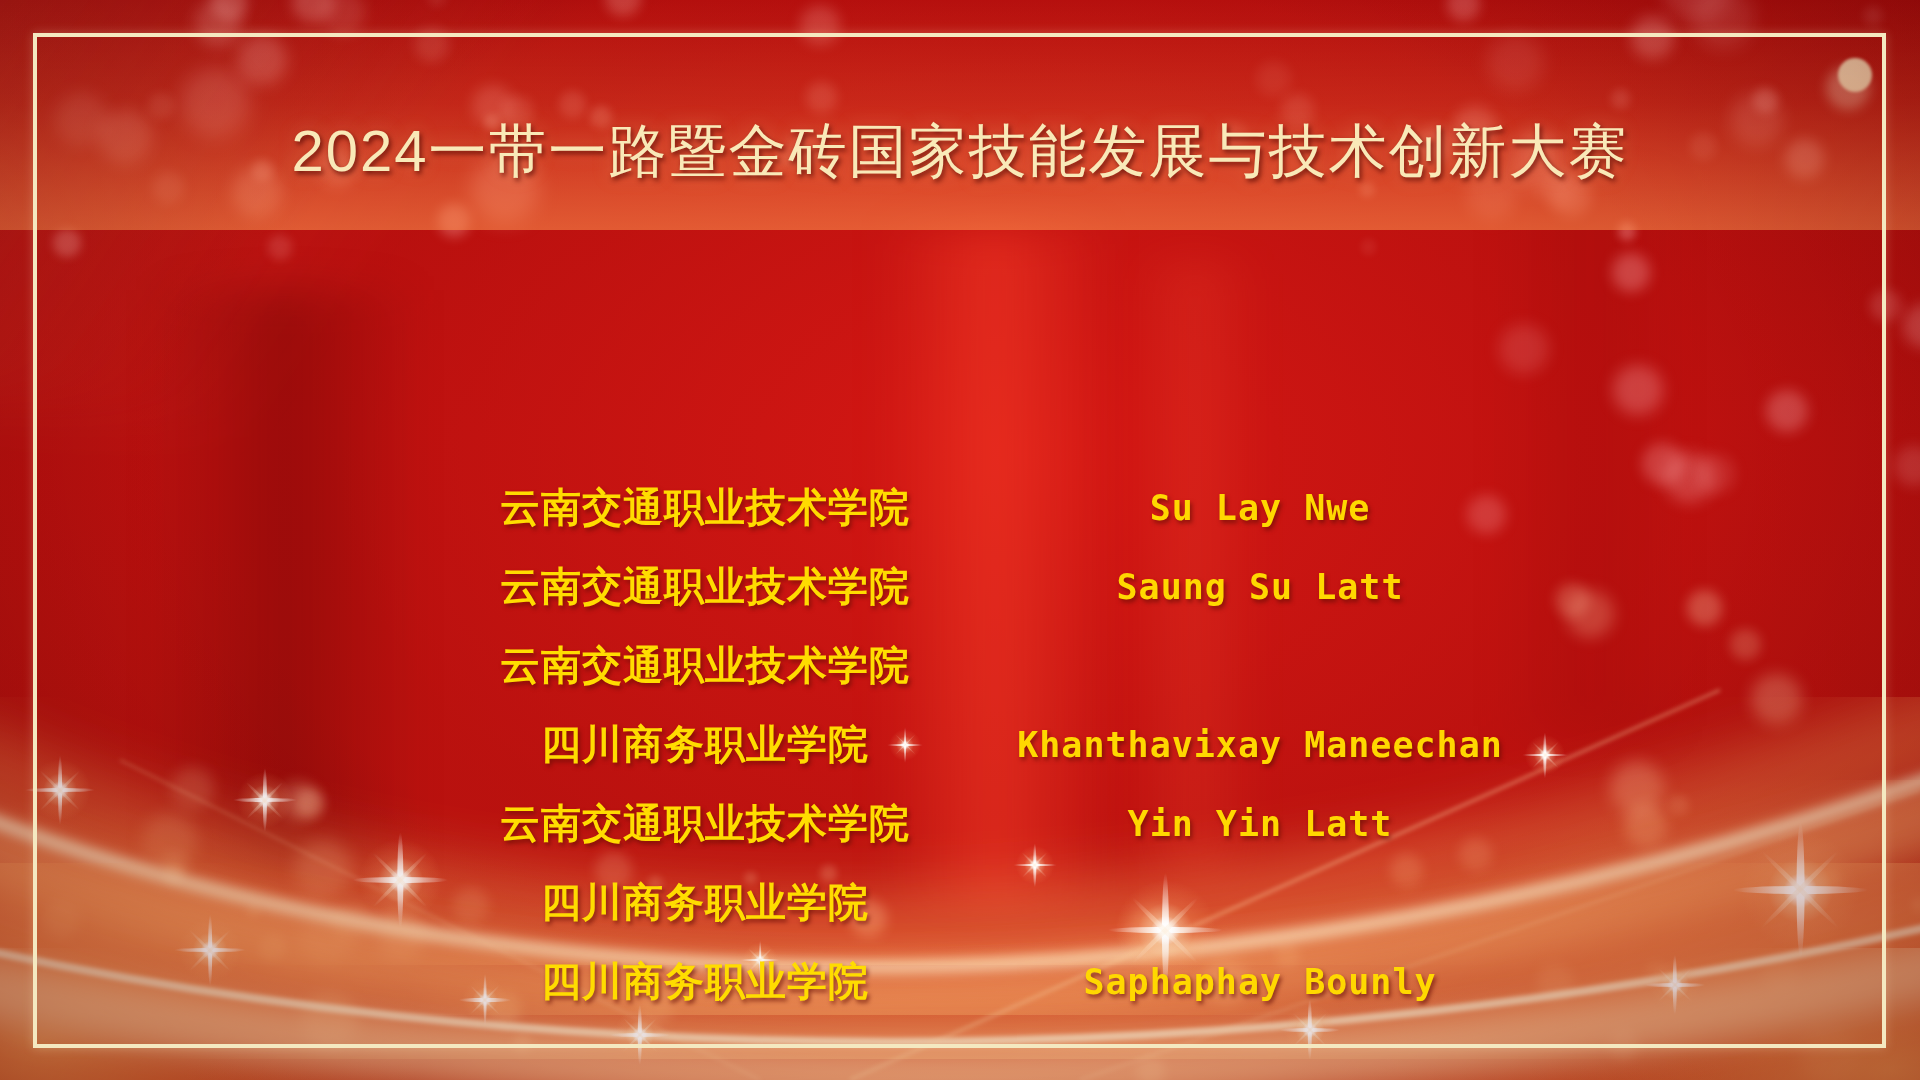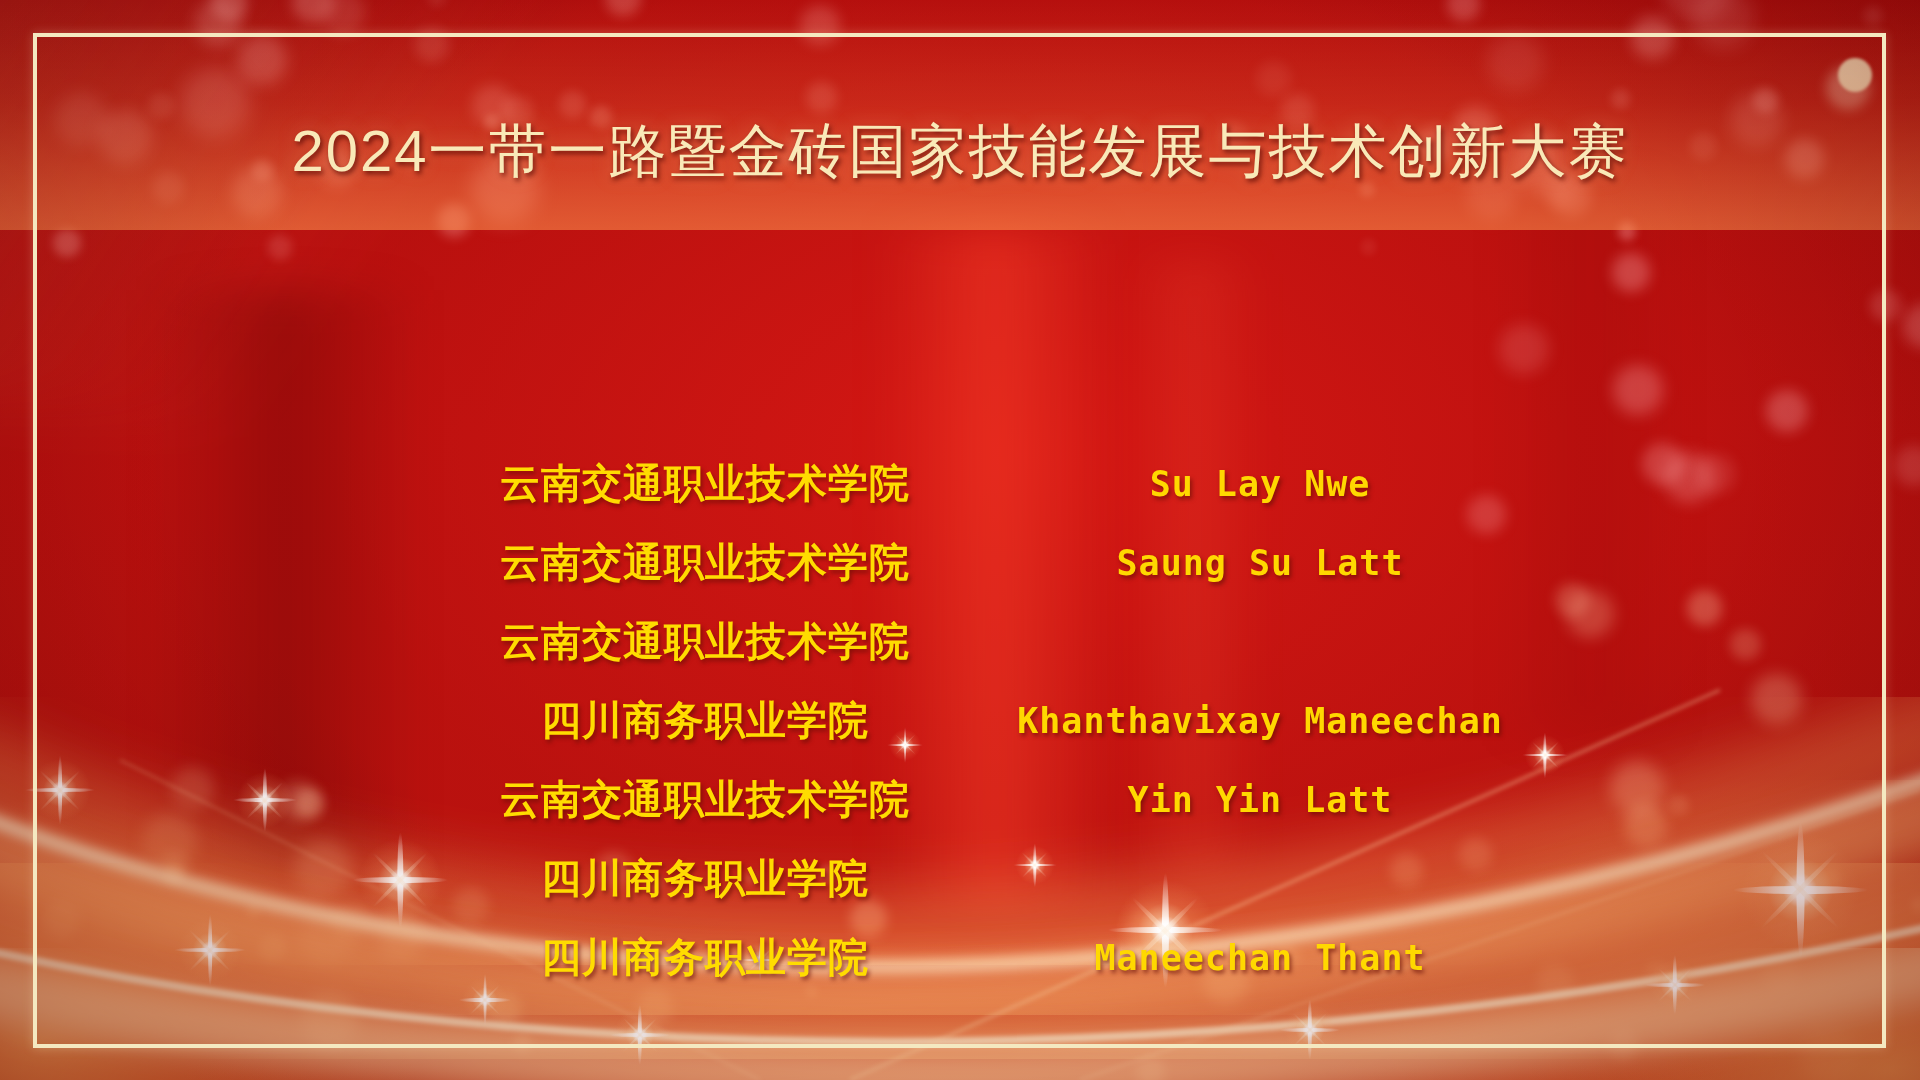--- a/index.html
+++ b/index.html
@@ -70,21 +70,21 @@
   .bracket{position:absolute;top:2px;width:46px;height:124px;}
   .bracket.left{left:414px;}
   .bracket.right{left:1396px;}
   .award-title{
     position:absolute;left:0;top:12px;width:100%;text-align:center;
     font-size:68px;font-weight:bold;letter-spacing:8px;
     color:#fdf5d8;
     text-shadow:2px 4px 6px rgba(90,10,5,.75), 0 0 26px rgba(255,244,210,.4);
   }
   
-  .winners-list{position:absolute;left:420px;top:444px;width:1110px;}
+  .winners-list{position:absolute;left:420px;top:468px;width:1110px;}
   .winner-row{display:grid;grid-template-columns:570px 540px;height:79px;align-items:center;}
   .winner-school{
     text-align:center;font-size:40px;font-weight:bold;letter-spacing:1px;
     color:#ffdc00;text-shadow:2px 3px 4px rgba(100,12,5,.65);
   }
   .winner-name{
     text-align:center;font-family:"DejaVu Sans Mono","Liberation Mono",monospace;
     font-size:35px;font-weight:bold;letter-spacing:1px;
     color:#ffd800;text-shadow:2px 3px 4px rgba(100,12,5,.65);
   }
@@ -384,17 +384,17 @@
       <div class="winner-school">云南交通职业技术学院</div>
       <div class="winner-name">Yin Yin Latt</div>
     </div>
 
     <div class="winner-row">
       <div class="winner-school">四川商务职业学院</div>
     </div>
 
     <div class="winner-row">
       <div class="winner-school">四川商务职业学院</div>
-      <div class="winner-name">Maneechan Thant</div>
+      <div class="winner-name">Saphaphay Bounly</div>
     </div>
   </div>
 
 </div>
 
 </body></html>

